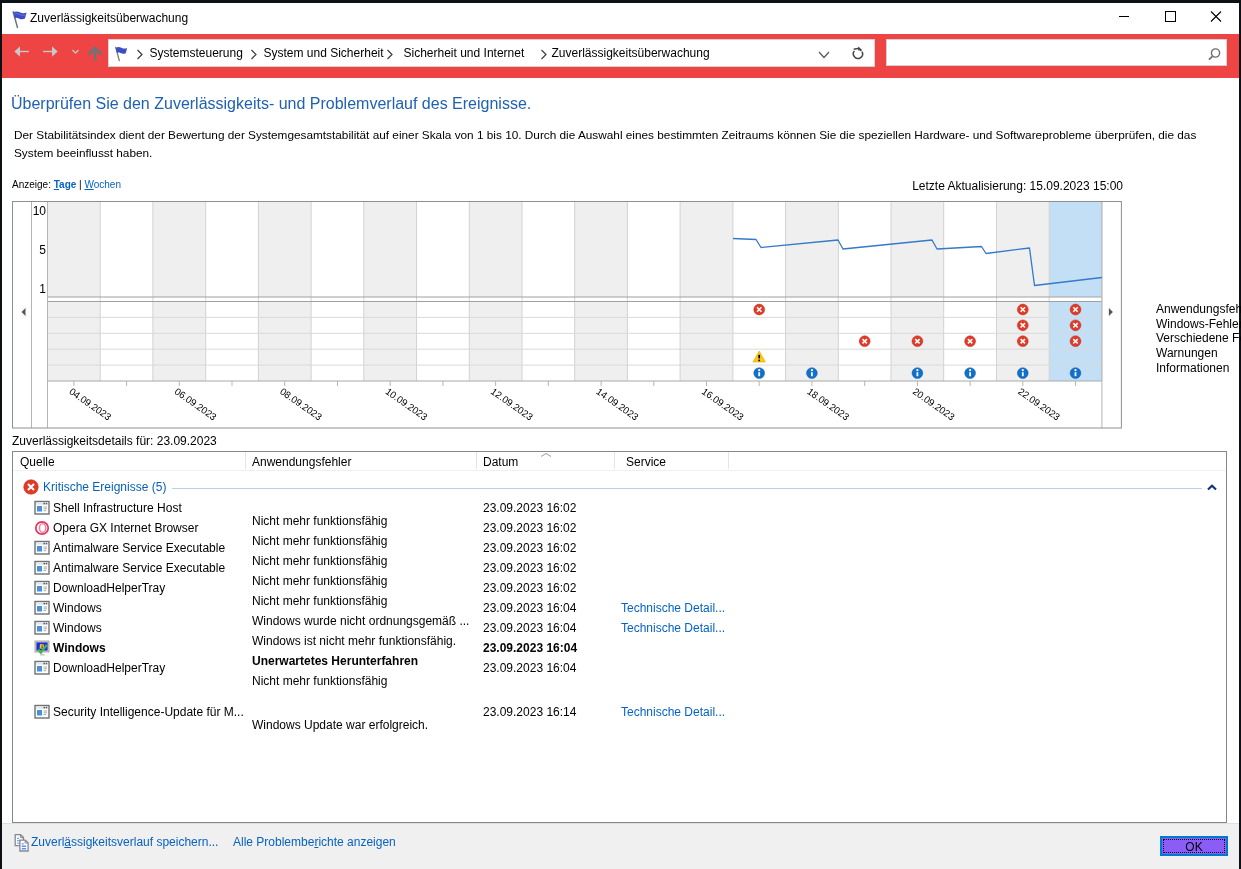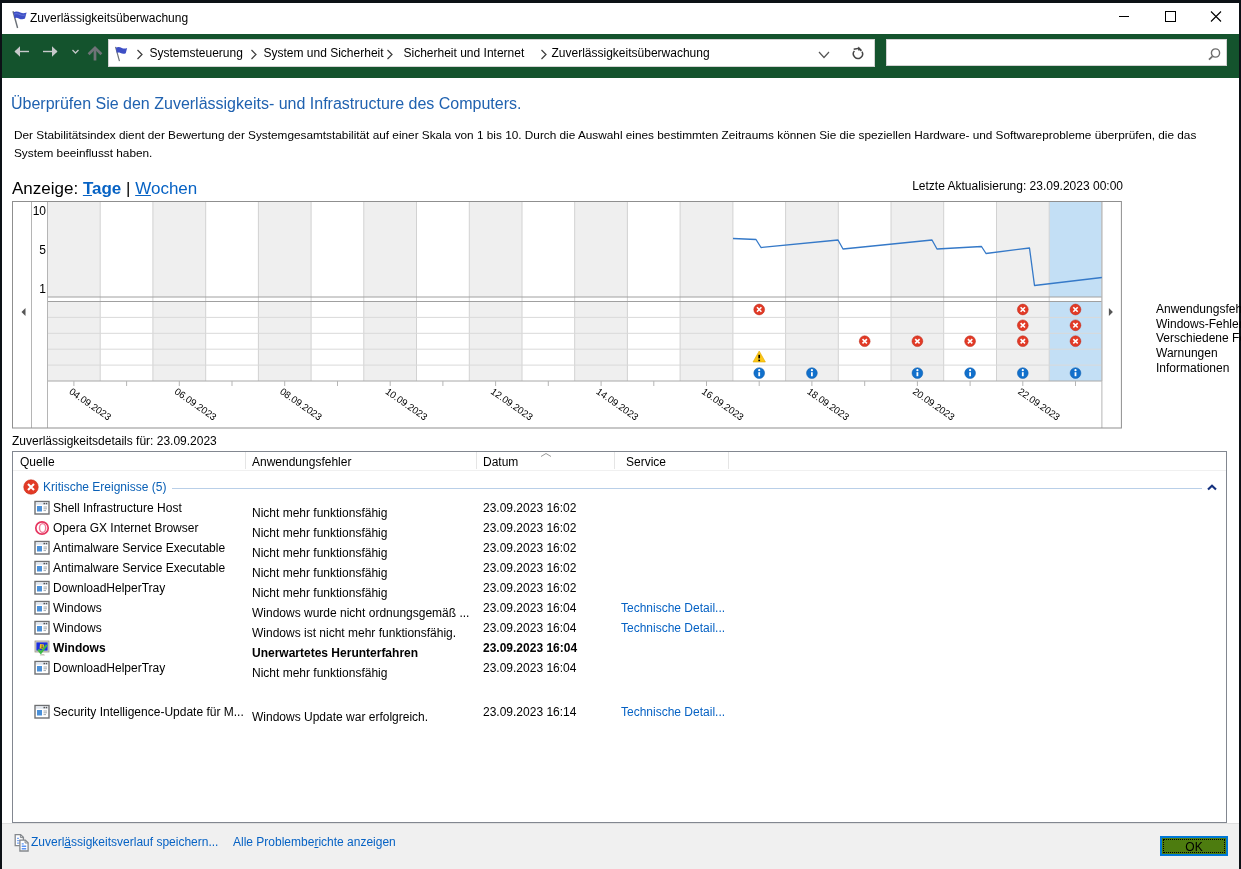--- a/index.html
+++ b/index.html
@@ -3,47 +3,47 @@
 <meta charset="utf-8">
 <style>
   * { margin:0; padding:0; box-sizing:border-box; }
   html,body { width:1241px; height:869px; overflow:hidden; }
   body { background:#0c1116; font-family:"Liberation Sans", sans-serif; position:relative; }
   .abs { position:absolute; }
   #win { position:absolute; left:2px; top:3px; width:1237px; height:862px; background:#fff; }
   #titlebar { position:absolute; left:0; top:0; width:100%; height:31px; background:#fff; }
   #title-text { position:absolute; left:28px; top:8px; font-size:12px; color:#000; }
   .wbtn { position:absolute; top:0; width:46px; height:30px; }
-  #toolbar { position:absolute; left:0; top:31px; width:100%; height:44px; background:#14532d; }
+  #toolbar { position:absolute; left:0; top:31px; width:100%; height:44px; background:#ef4444; }
   #crumbbox { position:absolute; left:105.5px; top:4.5px; width:734px; height:28px; border:1px solid #d2d2d2; background:#fff; }
   #refreshbox { position:absolute; left:838.5px; top:4.5px; width:34px; height:28px; border:1px solid #d2d2d2; border-left:none; background:#fff; }
   #searchbox { position:absolute; left:884px; top:4.5px; width:341px; height:27px; border:1px solid #d2d2d2; background:#fff; }
   .crumbtxt { position:absolute; top:6px; font-size:12px; color:#000; white-space:pre; }
   #heading { position:absolute; left:9px; top:92px; font-size:16px; color:#2062b0; }
   #para { position:absolute; left:12px; top:123px; width:1235px; font-size:11.8px; line-height:18px; color:#000; }
-  #anzeige { position:absolute; left:10px; top:176px; font-size:17px; color:#000; }
+  #anzeige { position:absolute; left:10px; top:176px; font-size:10px; color:#000; }
   #letzte { position:absolute; right:116px; top:176px; font-size:12px; color:#000; }
   #legend { position:absolute; left:1124px; top:299px; font-size:12px; line-height:14.65px; color:#000; white-space:pre;margin-left:30px; }
   #detailslabel { position:absolute; left:10px; top:431px; font-size:12px; color:#000; }
   #table { position:absolute; left:10px; top:448px; width:1215px; height:372px; border:1px solid #828790; background:#fff; }
   .hdrsep { position:absolute; top:0; width:1px; height:17px; background:#e5e5e5; }
   .hdrtxt { position:absolute; top:3px; font-size:12px; color:#000; }
   #hdrline { position:absolute; left:0; top:17.5px; width:100%; height:1px; background:#f0f0f0; }
   .grouprow { position:absolute; left:0; width:100%; height:20px; }
   .grouptxt { position:absolute; left:30px; top:2px; font-size:12px; color:#0a60b6; }
   .groupline { position:absolute; top:10px; height:1px; background:#b9cfe8; }
   .row { position:absolute; left:0; width:100%; height:20px; font-size:12px; color:#000; }
   .c1 { position:absolute; left:40px; top:3px; }
-  .c2 { position:absolute; left:239px; top:8px; }
+  .c2 { position:absolute; left:239px; top:16px; }
   .c3 { position:absolute; left:470px; top:3px; }
   .c4 { position:absolute; left:608px; top:3px; color:#0662c4; }
   .ricon { position:absolute; left:21px; top:2px; width:16px; height:16px; }
   #footer { position:absolute; left:0; top:820px; width:100%; height:56px; background:#f0f0f0; border-top:1px solid #dfdfdf; }
   .flink { position:absolute; top:10.5px; font-size:12px; color:#0662c4; }
-  #okbtn { position:absolute; left:1158px; top:12px; width:68px; height:20px; background:#4d7c0f; border:2px solid #0078d7; }
+  #okbtn { position:absolute; left:1158px; top:12px; width:68px; height:20px; background:#8b5cf6; border:2px solid #0078d7; }
   #okbtn .focus { position:absolute; left:1px; top:1px; right:1px; bottom:1px; border:1px dotted #000; }
   #okbtn .lbl { position:absolute; width:100%; top:2px; text-align:center; font-size:12px; color:#000; }
 </style>
 </head>
 <body>
 <div id="win">
   <div id="titlebar">
     <svg class="abs" style="left:8px;top:6px" width="20" height="20" viewBox="0 0 20 20">
       <path d="M3 2.2 L7.6 19" stroke="#6a7077" stroke-width="1.4"></path>
       <path d="M3.4 3.2 C6.2 1.8 8.2 2.6 10.4 3.6 C12.6 4.5 14.6 4.4 16.6 3.4 L15.0 9.6 C12.8 10.8 10.8 10.4 8.8 9.4 C7.0 8.5 5.6 8.7 4.6 9.3 Z" fill="#3d4ec5"></path>
@@ -108,24 +108,24 @@
         <path d="M9.3 1.4 L12.9 4.9 L9.0 5.4 Z" fill="#464646"></path>
       </svg>
     </div>
     <div id="searchbox">
       <svg class="abs" style="left:320px;top:6px" width="16" height="16" viewBox="0 0 16 16">
         <circle cx="8.5" cy="7" r="4.1" stroke="#6e6e6e" stroke-width="1.4" fill="none"></circle>
         <path d="M5.4 10.3 L2.0 13.7" stroke="#6e6e6e" stroke-width="1.7"></path>
       </svg>
     </div>
   </div>
-  <div id="heading">Überprüfen Sie den Zuverlässigkeits- und Infrastructure des Computers.</div>
+  <div id="heading">Überprüfen Sie den Zuverlässigkeits- und Problemverlauf des Ereignisse.</div>
   <div id="para">Der Stabilitätsindex dient der Bewertung der Systemgesamtstabilität auf einer Skala von 1 bis 10. Durch die Auswahl eines bestimmten Zeitraums können Sie die speziellen Hardware- und Softwareprobleme überprüfen, die das<br>System beeinflusst haben.</div>
   <div id="anzeige">Anzeige: <b style="color:#0662c4"><u>T</u>age</b> | <span style="color:#0662c4"><u>W</u>ochen</span></div>
-  <div id="letzte">Letzte Aktualisierung: 23.09.2023 00:00</div>
+  <div id="letzte">Letzte Aktualisierung: 15.09.2023 15:00</div>
   <div id="legend">Anwendungsfehler
 Windows-Fehler
 Verschiedene Fehler
 Warnungen
 Informationen</div>
   <svg id="chart" style="position:absolute;left:10px;top:198px" width="1110" height="228" viewBox="0 0 1110 228">
   <rect x="0" y="0" width="1110" height="228" fill="#fff"></rect>
   <rect x="35.5" y="0.5" width="52.72" height="95.5" fill="#efefef"></rect>
   <rect x="35.5" y="100.5" width="52.72" height="79.5" fill="#efefef"></rect>
   <rect x="140.9" y="0.5" width="52.72" height="95.5" fill="#efefef"></rect>

